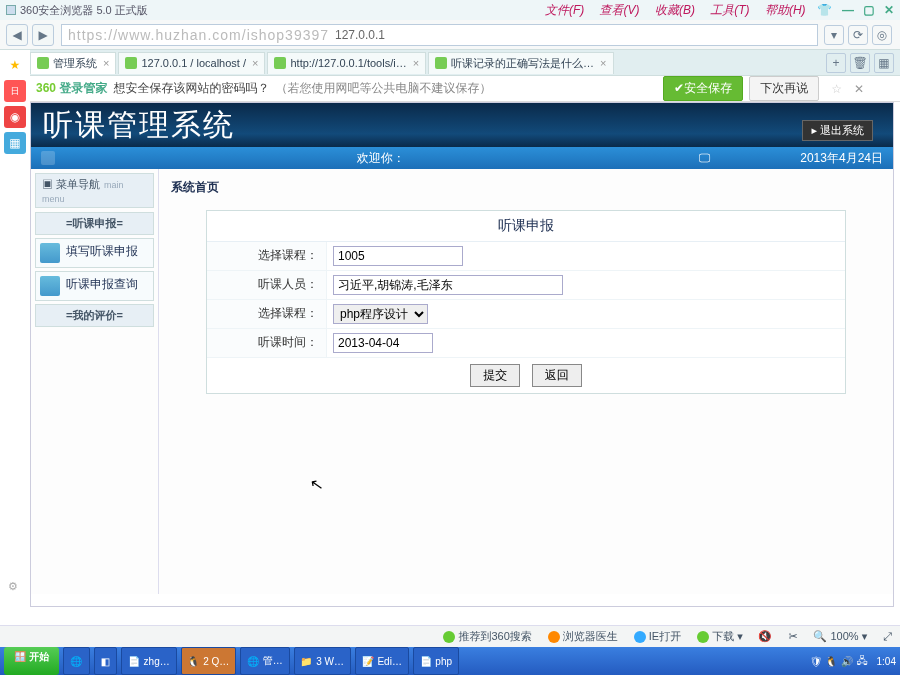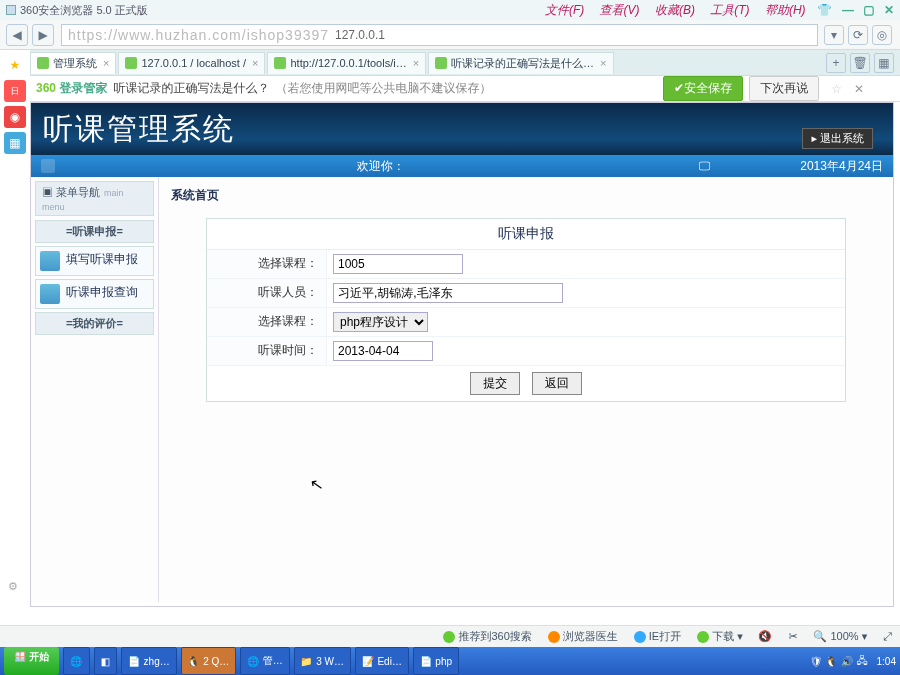--- a/index.html
+++ b/index.html
@@ -42,21 +42,21 @@
 .savebar .gray-btn { margin-left:6px;background:#f4f4f4;border:1px solid #ccc;padding:3px 10px;border-radius:2px;}
 .savebar .star { margin-left:12px;color:#ccc;}
 .savebar .x { margin-left:12px;color:#999;}
 
 
 .left-icons { position:absolute; left:0; top:50px; width:30px; height:560px; background:#fff; }
 .left-icons div { width:22px;height:22px;margin:4px auto;display:flex;align-items:center;justify-content:center;border-radius:3px;}
 
 
 .app { position:absolute; left:30px; top:102px; right:6px; height:505px; border:1px solid #ccd; background:#fff; }
-.app-header { height:52px; background:linear-gradient(#0a2a4a,#124a7a 70%,#0a2a4a); display:flex; align-items:center; padding:0 12px; position:relative;}
+.app-header { height:44px; background:linear-gradient(#0a2a4a,#124a7a 70%,#0a2a4a); display:flex; align-items:center; padding:0 12px; position:relative;}
 .app-header .title { color:#fff; font-family:"KaiTi","STKaiti",serif; font-size:30px; letter-spacing:2px;}
 .app-header .logout { position:absolute; right:20px; bottom:6px; background:#333;color:#fff;border:1px solid #666;padding:2px 8px;font-size:11px;}
 .breadcrumb { height:22px; background:linear-gradient(#2b8fd8,#1c6fb8); color:#fff; display:flex; align-items:center; padding:0 10px; font-size:12px;}
 .breadcrumb .home { width:14px;height:14px;background:#fff3;margin-right:8px;border-radius:2px;}
 .breadcrumb .welcome { margin:0 auto;}
 .breadcrumb .disk { margin-right:90px;}
 .breadcrumb .date { }
 
 .app-body { display:flex; height:calc(100% - 78px); background:#fdfdfd;}
 .sidebar { width:128px; border-right:1px solid #dde; padding:4px;}
@@ -154,21 +154,21 @@
     </div>
   <div class="right-icons">
     <div>+</div>
     <div>🗑</div>
     <div>▦</div>
   </div>
 </div>
 
 <div class="savebar">
   <span class="logo"><b>360</b> <span>登录管家</span></span>
-  <span class="msg">听课记录的正确写法是什么？</span>
+  <span class="msg">想安全保存该网站的密码吗？</span>
   <span class="msg2">（若您使用网吧等公共电脑不建议保存）</span>
   <span class="green-btn">✔<span>安全保存</span></span>
   <span class="gray-btn">下次再说</span>
   <span class="star">☆</span>
   <span class="x">✕</span>
 </div>
 
 <div class="left-icons">
   <div style="color:#fb0">★</div>
   <div style="background:#f55;color:#fff;font-size:9px">日</div>

